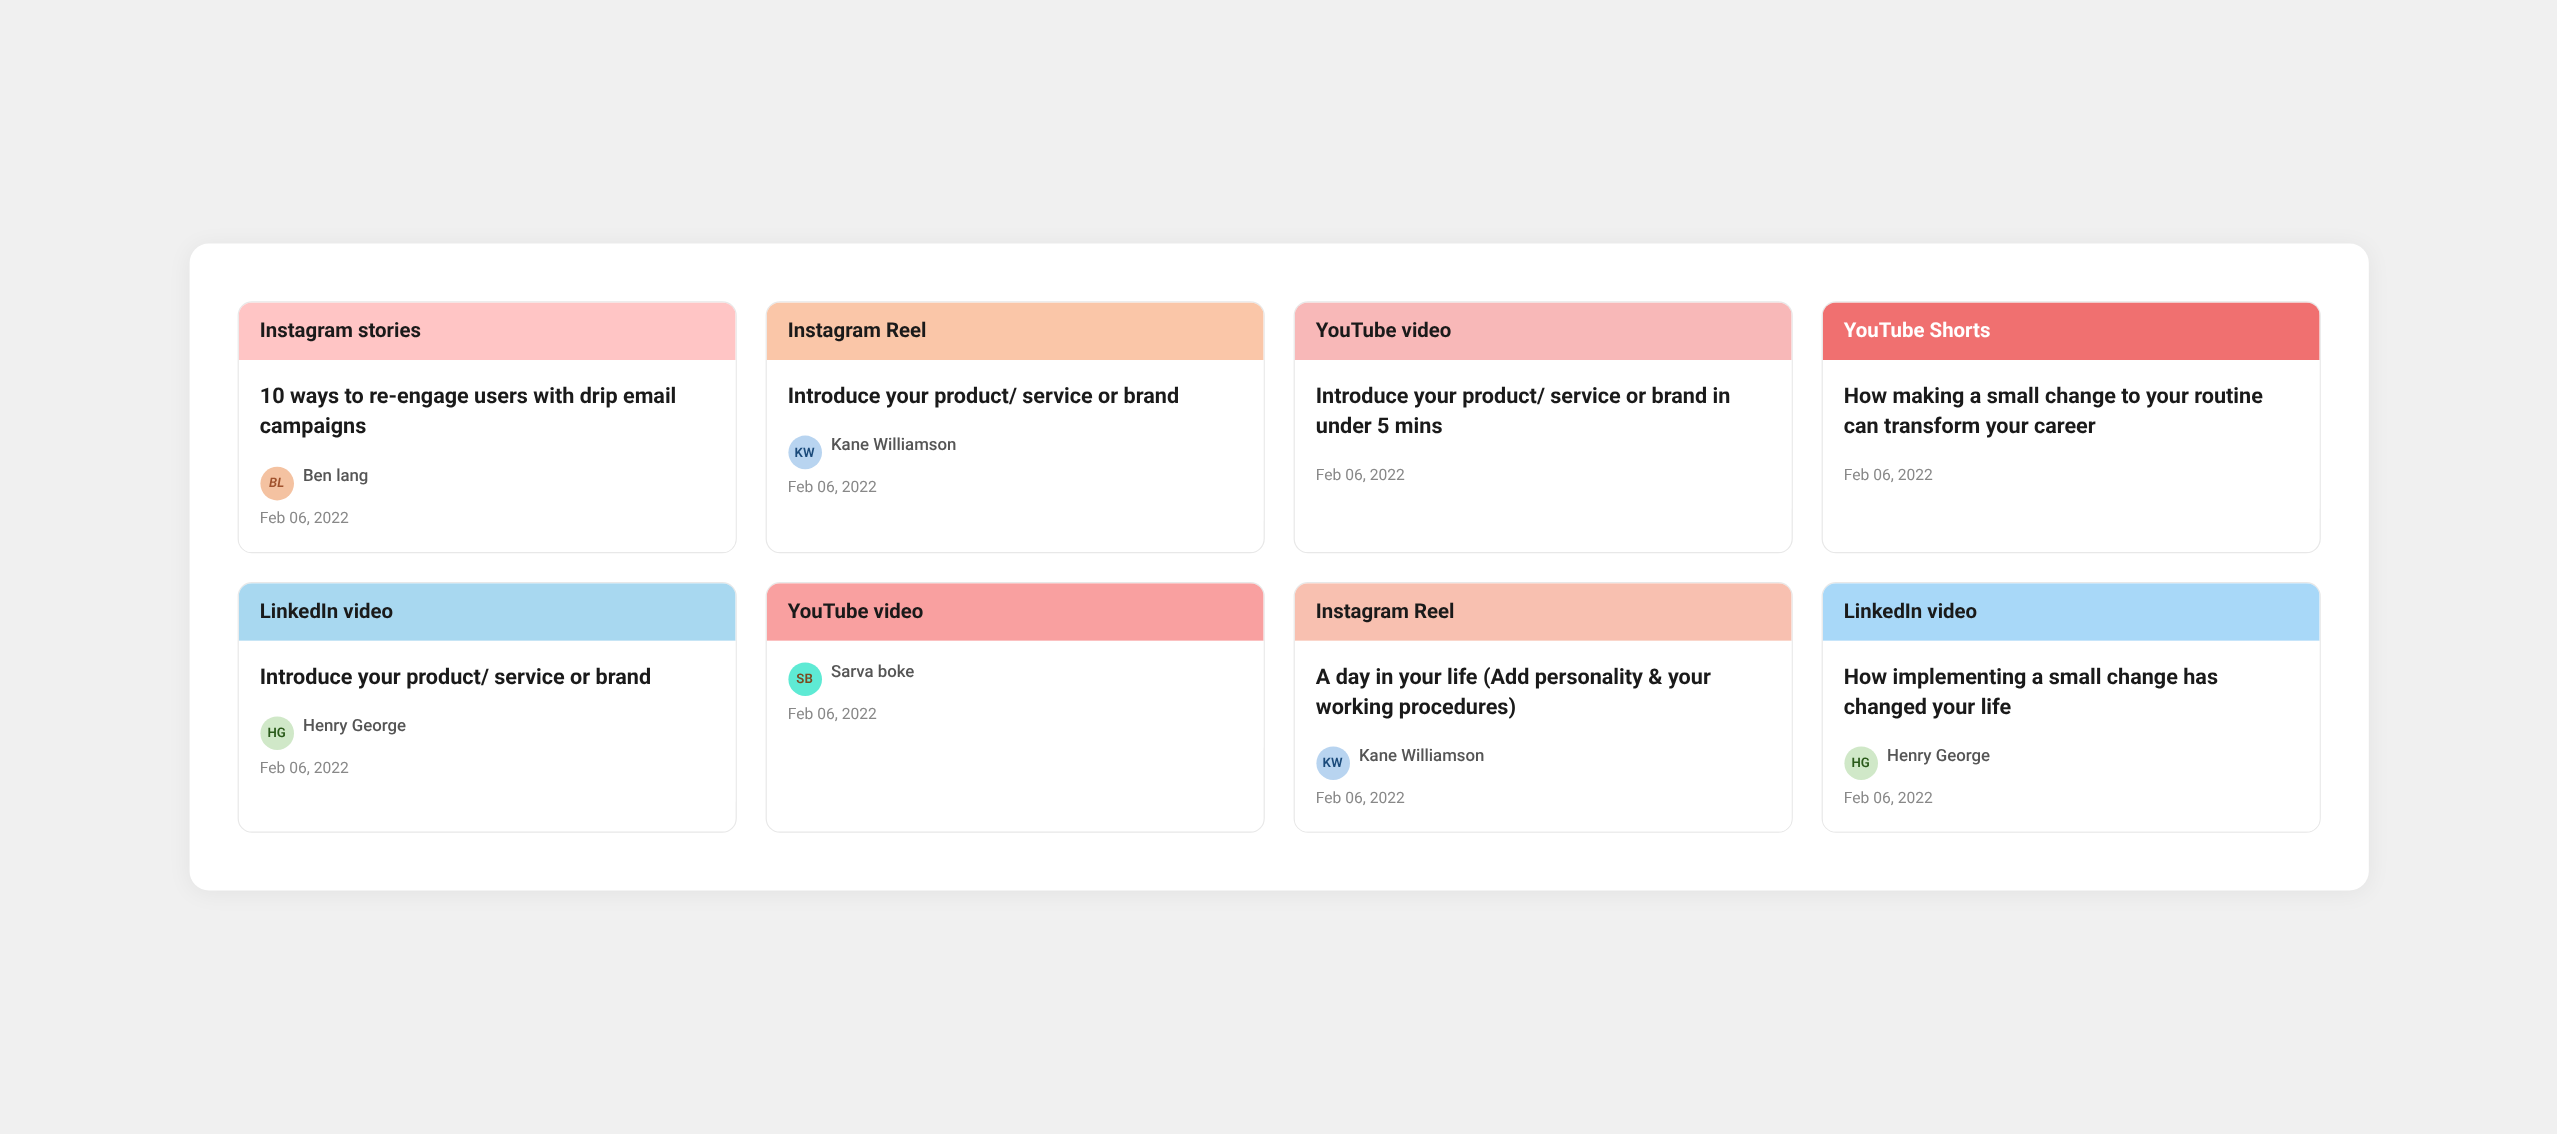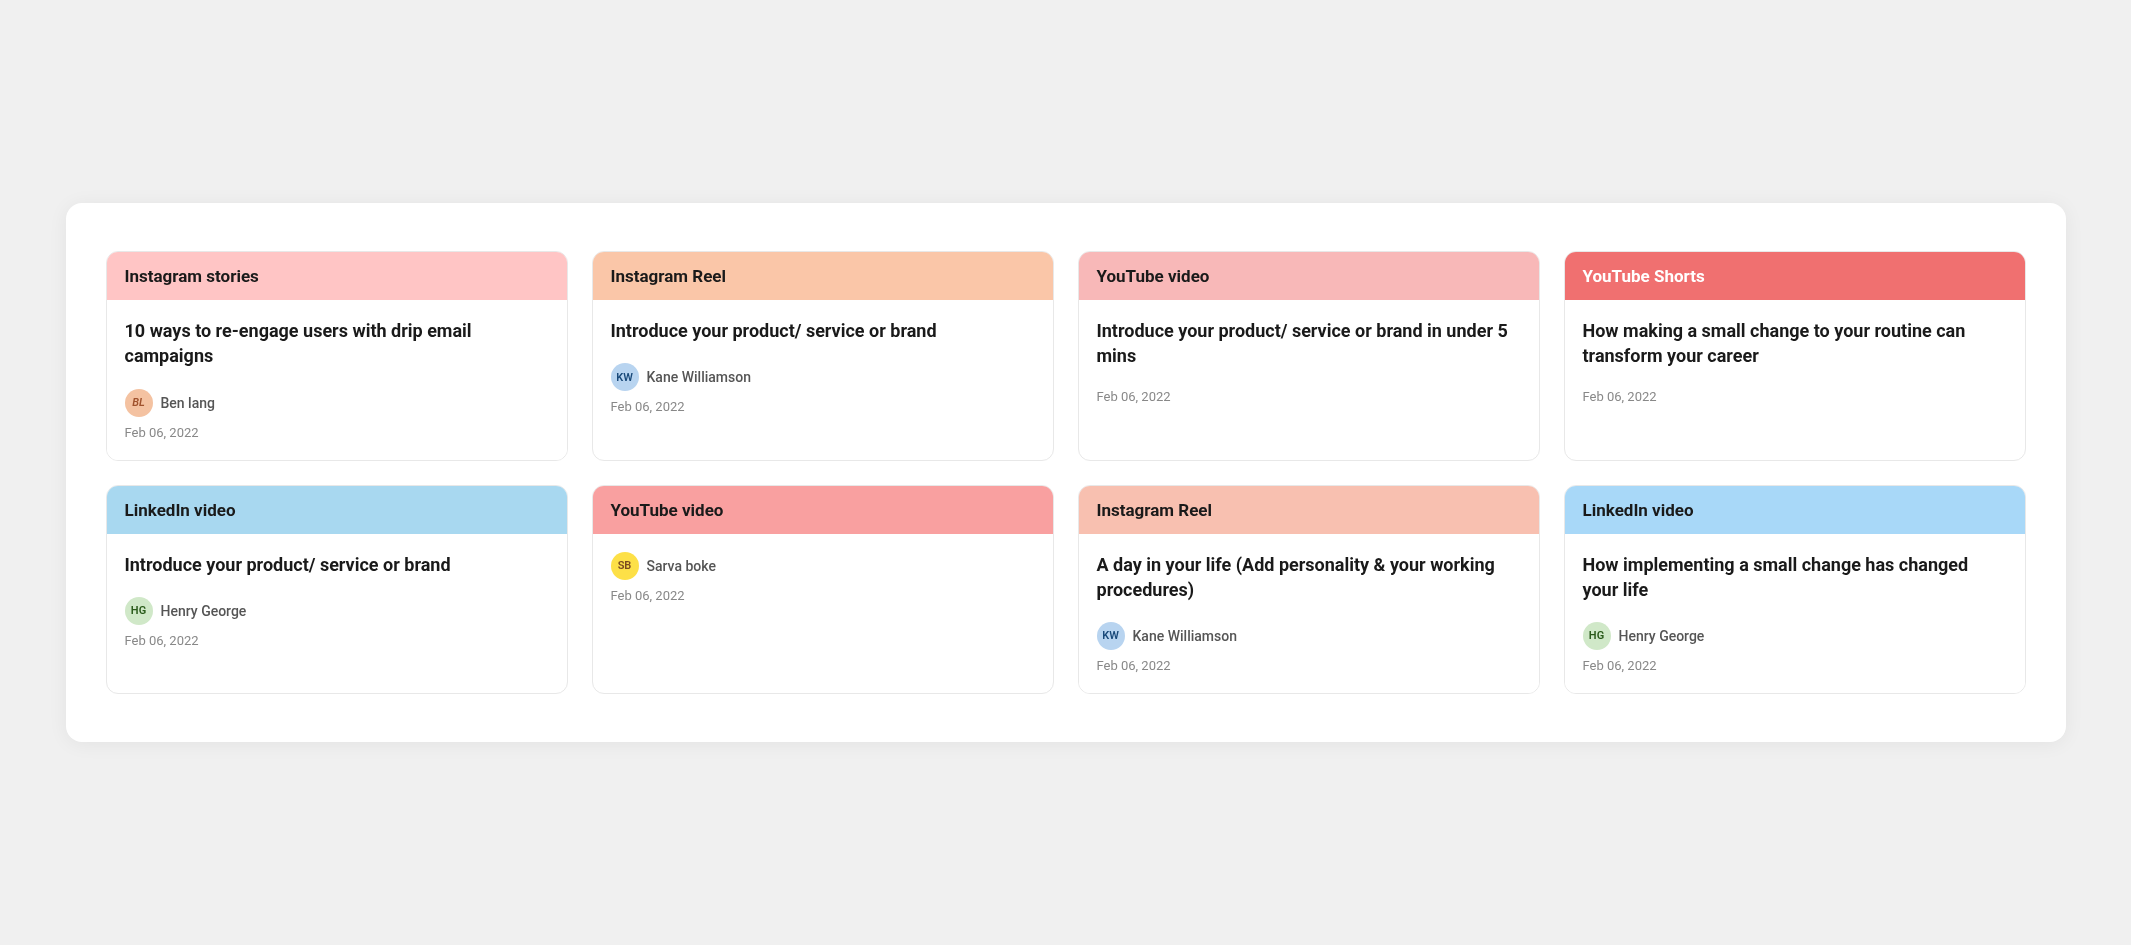--- a/index.html
+++ b/index.html
@@ -14,21 +14,21 @@
       min-height: 100vh;
       display: flex;
       align-items: center;
       justify-content: center;
     }
 
     .container {
       background: #ffffff;
       border-radius: 16px;
       padding: 48px 40px;
-      width: 2000px;
+      width: 1816px;
       max-width: 98vw;
       box-shadow: 0 2px 20px rgba(0,0,0,0.06);
     }
 
     .grid {
       display: grid;
       grid-template-columns: repeat(4, 1fr);
       gap: 24px;
     }
 
@@ -54,21 +54,21 @@
     .card-title {
       font-size: 18px;
       font-weight: 700;
       color: #1a1a1a;
       line-height: 1.4;
       margin-bottom: 20px;
     }
 
     .card-meta {
       display: flex;
-      align-items: center;
+      align-items: flex-start;
       gap: 8px;
       margin-bottom: 8px;
     }
 
     .avatar {
       width: 28px;
       height: 28px;
       border-radius: 50%;
       background: #ddd;
       overflow: hidden;
@@ -79,21 +79,21 @@
       font-size: 11px;
       font-weight: 600;
       color: #666;
     }
 
     .avatar-ben { background: #f4c2a1; color: #a0522d; font-style: italic; }
     .avatar-kane { background: #b8d4f0; color: #1a4a7a; }
     .avatar-jammie { background: #c8b4d8; color: #4a1a6a; }
     .avatar-maria { background: #f0c8b8; color: #7a3020; }
     .avatar-henry { background: #d0e8c8; color: #2a5a1a; }
-    .avatar-sarva { background: #fde047; color: #7a4a20; }
+    .avatar-sarva { background: #5eead4; color: #7a4a20; }
 
     .author-name {
       font-size: 14px;
       color: #555;
       font-weight: 500;
     }
 
     .date {
       font-size: 13px;
       color: #888;

